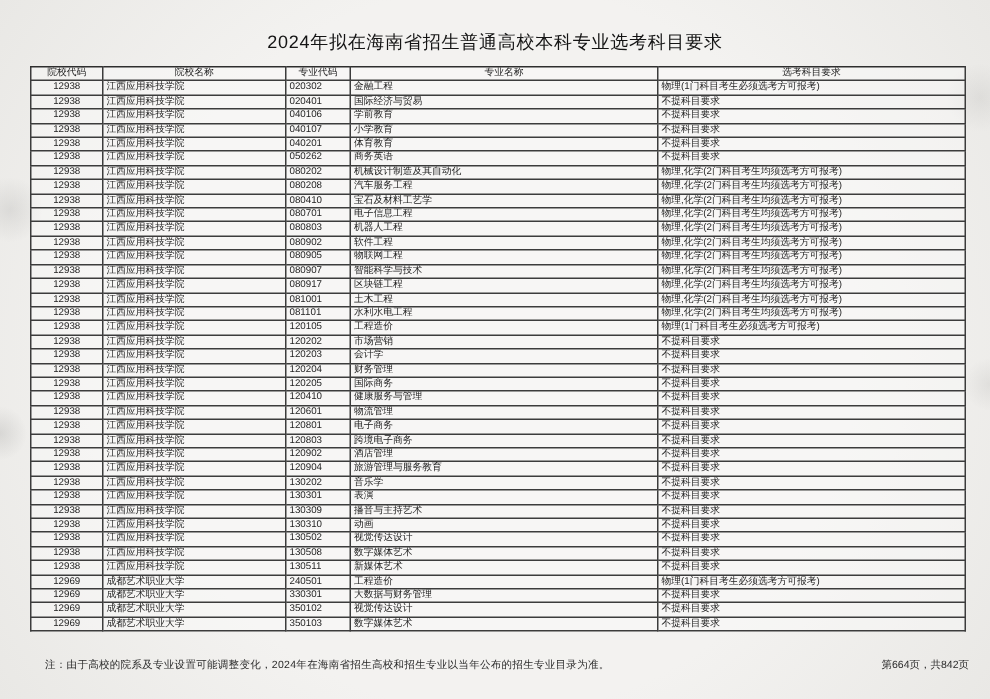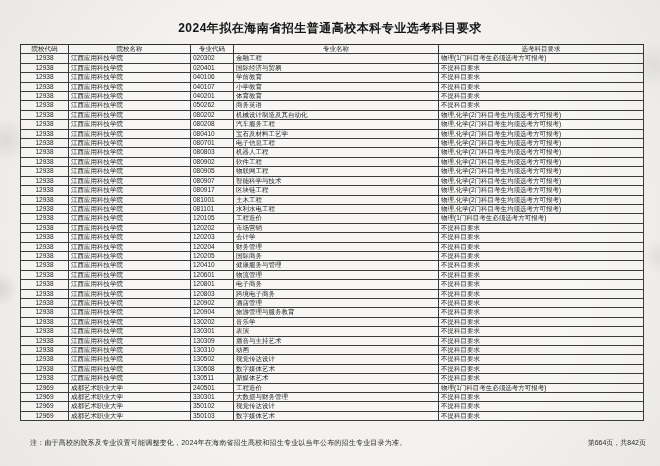--- a/index.html
+++ b/index.html
@@ -12,21 +12,21 @@
       radial-gradient(circle at 0% 62%, rgba(60,60,60,.12), rgba(60,60,60,0) 2.5%),
       radial-gradient(circle at 99% 14%, rgba(60,60,60,.08), rgba(60,60,60,0) 3%),
       radial-gradient(circle at 100% 55%, rgba(60,60,60,.08), rgba(60,60,60,0) 2.5%),
       radial-gradient(circle at 50% 50%, #f3f2f0 60%, #e9e8e5 100%);
     color:#1d1d1d;
     overflow:hidden;
   }
   .page-title {
     position:absolute; top:20px; left:0; width:660px;
     text-align:center;
-    font-size:12px; font-weight:bold; letter-spacing:.5px;
+    font-size:12px; font-weight:normal; letter-spacing:.5px;
     color:#141414;
   }
   table.req-table {
     position:absolute; left:20px; top:44px; width:623px;
     border-collapse:collapse; table-layout:fixed;
     background:rgba(255,255,255,.35);
   }
   table.req-table th, table.req-table td {
     border:1px solid #3c3c3c;
     font-size:6.5px; line-height:8.4px; height:9.4px;

